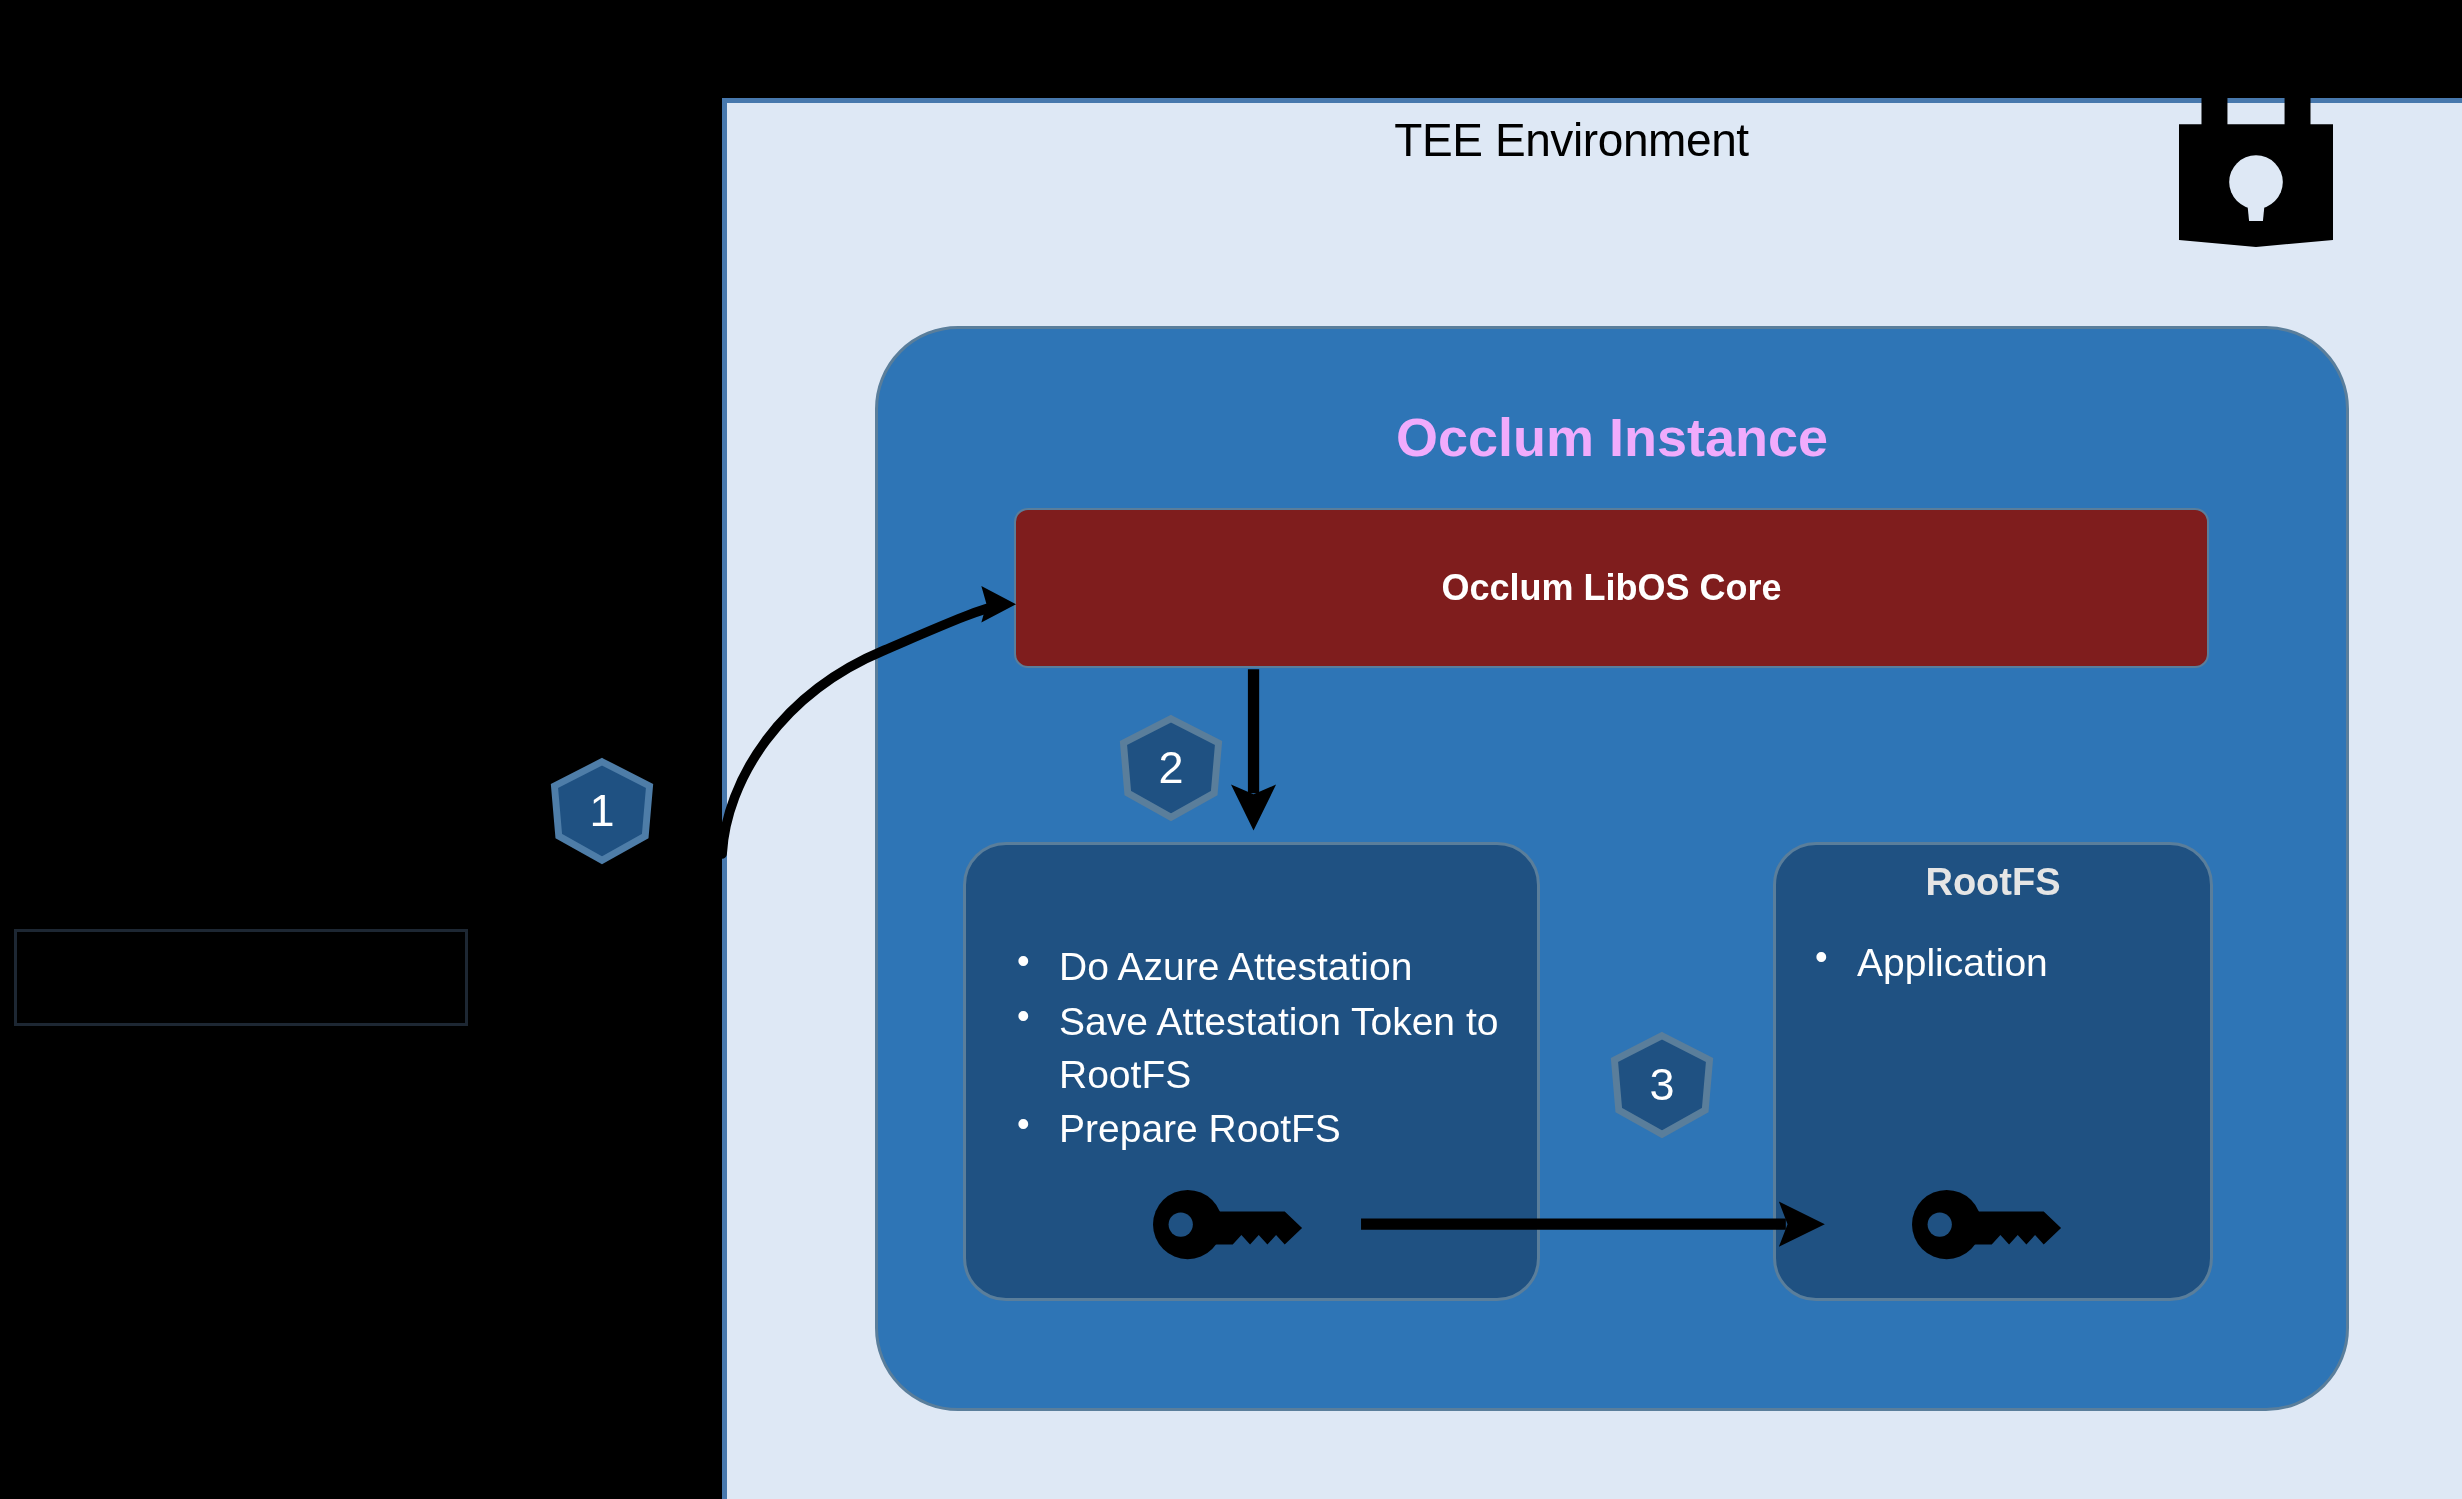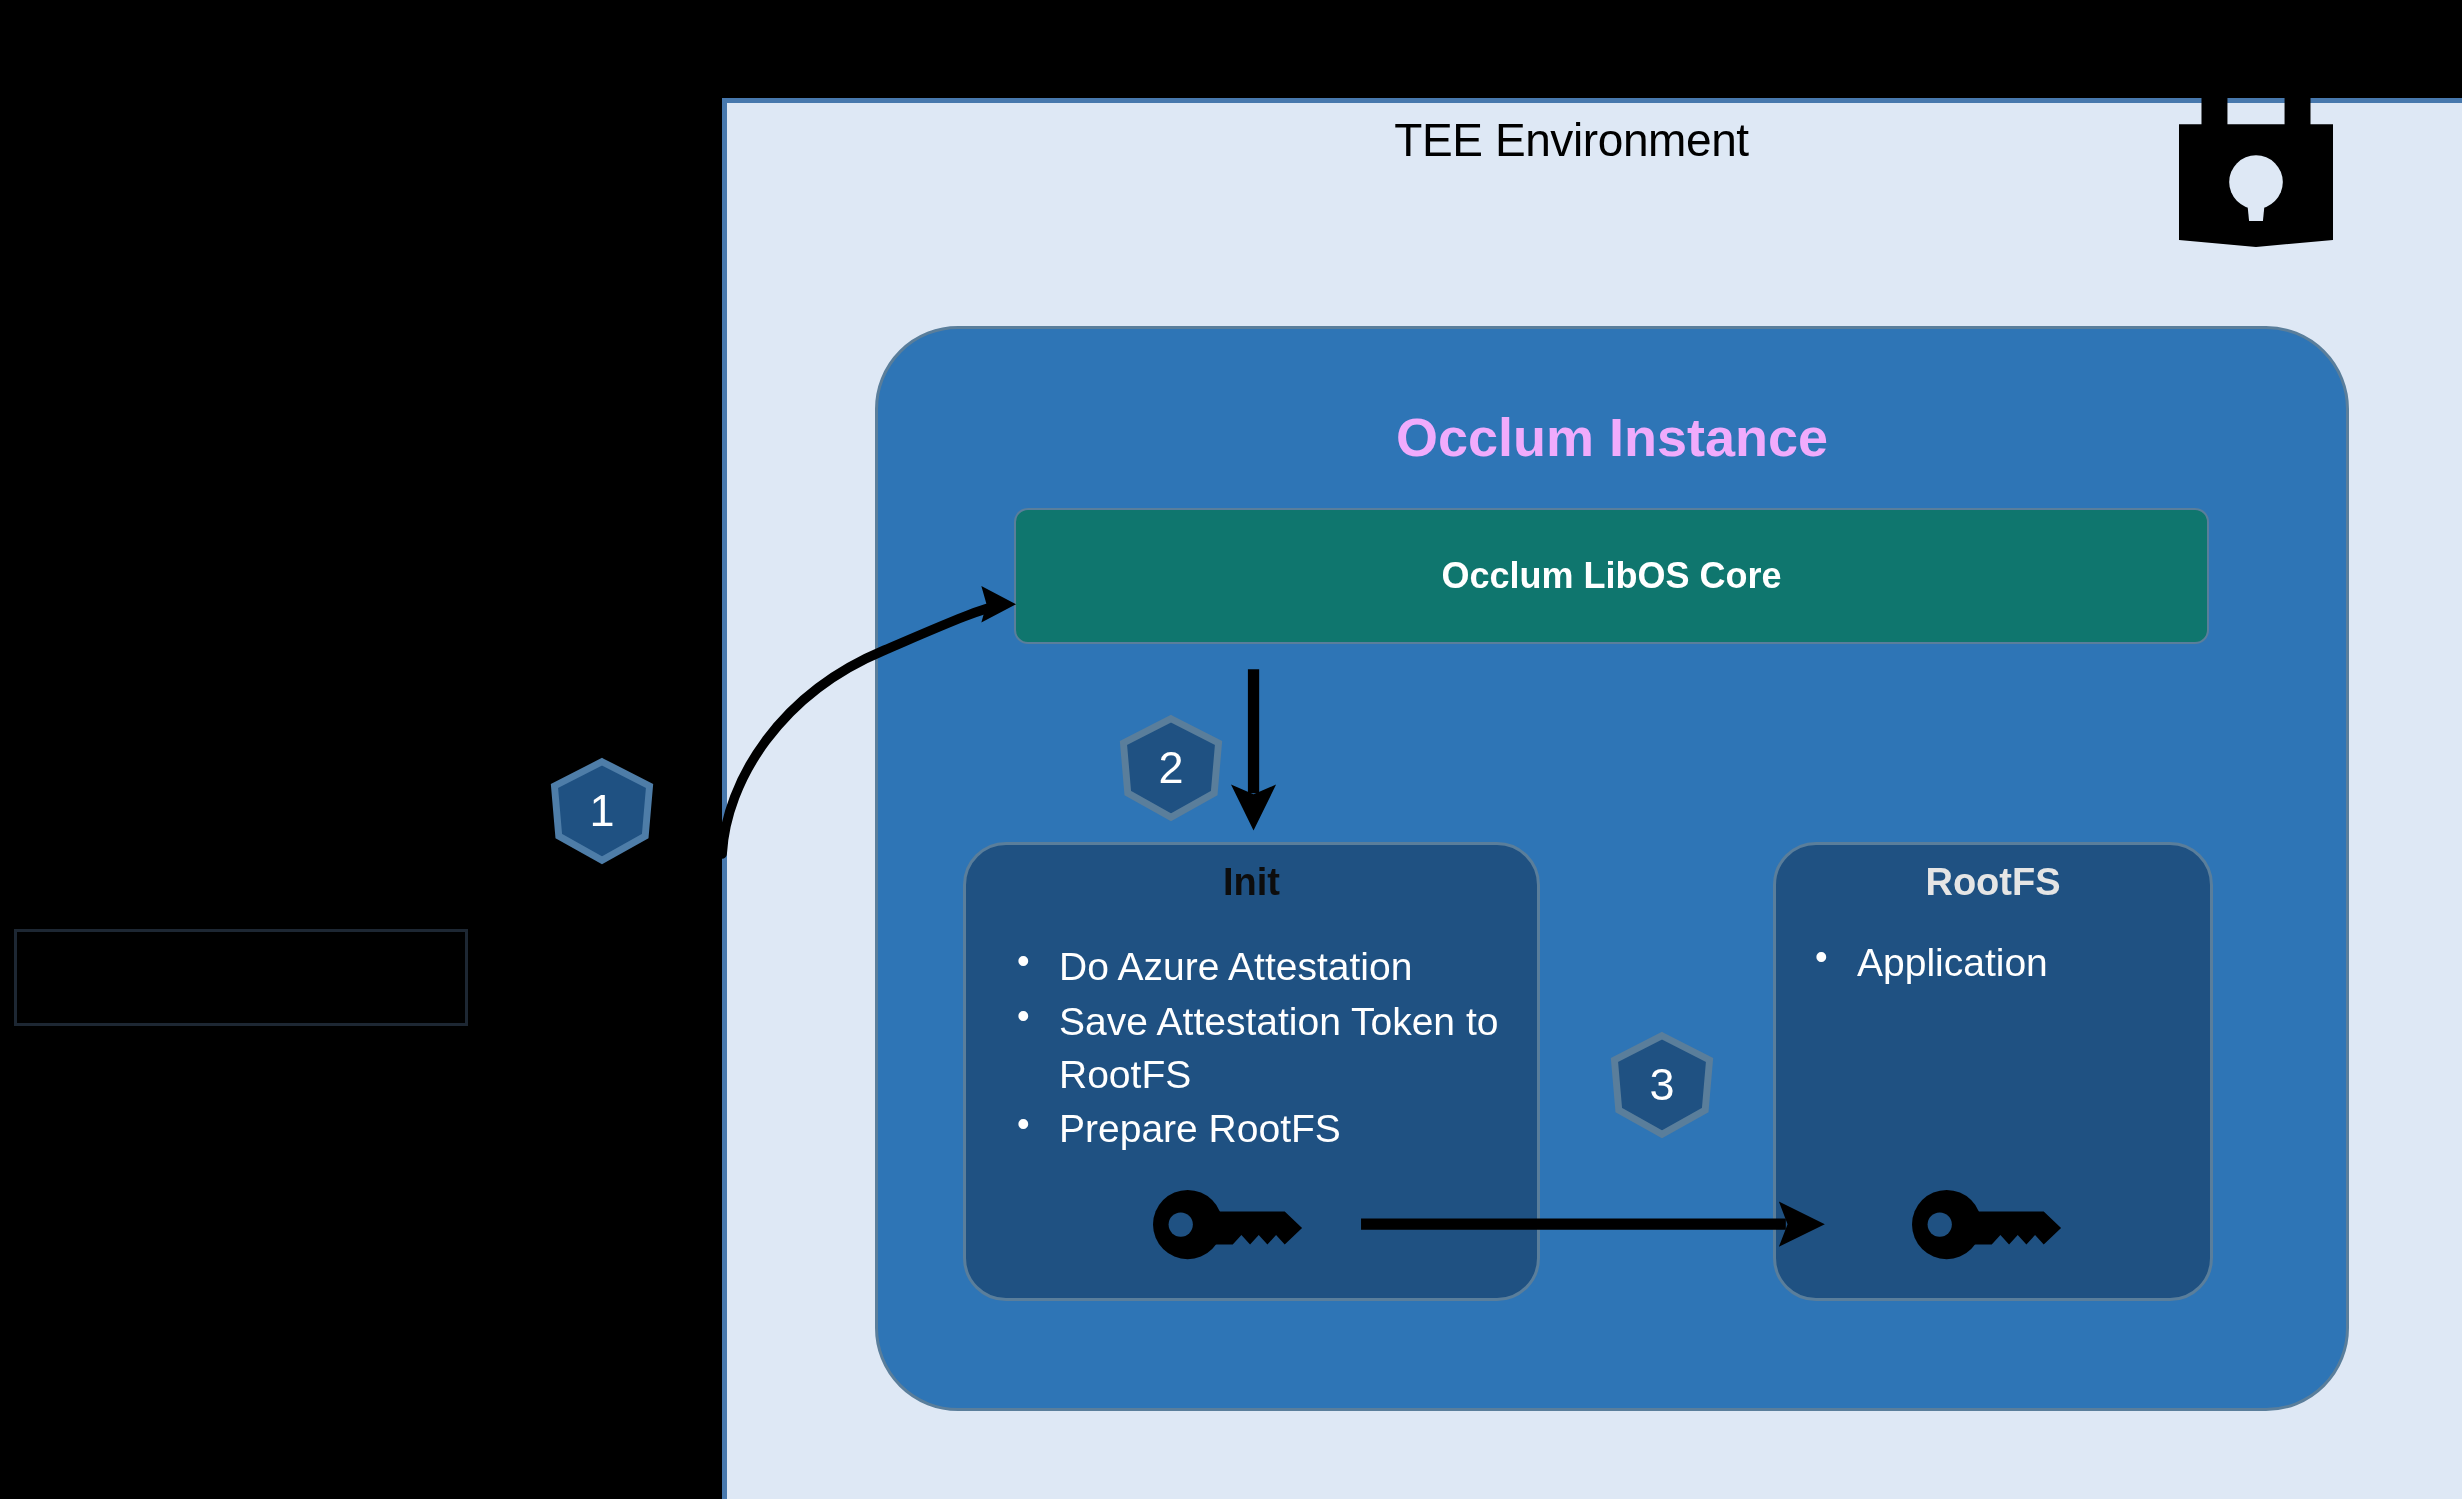--- a/index.html
+++ b/index.html
@@ -94,22 +94,22 @@
     color: #f0abfc;
     line-height: 1.1;
   }
 
   
   .libos-core {
     position: absolute;
     left: 1014px;
     top: 508px;
     width: 1195px;
-    height: 136px;
-    background: #0f766e;
+    height: 160px;
+    background: #7f1d1d;
     border: 2.6px solid #5a7e9b;
     border-radius: 14px;
     box-sizing: border-box;
     display: flex;
     align-items: center;
     justify-content: center;
   }
   .libos-core-label {
     font-size: 36px;
     font-weight: bold;
@@ -266,21 +266,20 @@
   </div>
 
   <div class="occlum-instance"></div>
   <div class="occlum-title">Occlum Instance</div>
 
   <div class="libos-core">
     <span class="libos-core-label">Occlum LibOS Core</span>
   </div>
 
   <div class="init-box"></div>
-  <div class="init-title">Init</div>
   <ul class="init-list">
     <li>Do Azure Attestation</li>
     <li>Save Attestation Token to RootFS</li>
     <li>Prepare RootFS</li>
   </ul>
 
   <div class="rootfs-box"></div>
   <div class="rootfs-title">RootFS</div>
   <ul class="rootfs-list">
     <li>Application</li>

